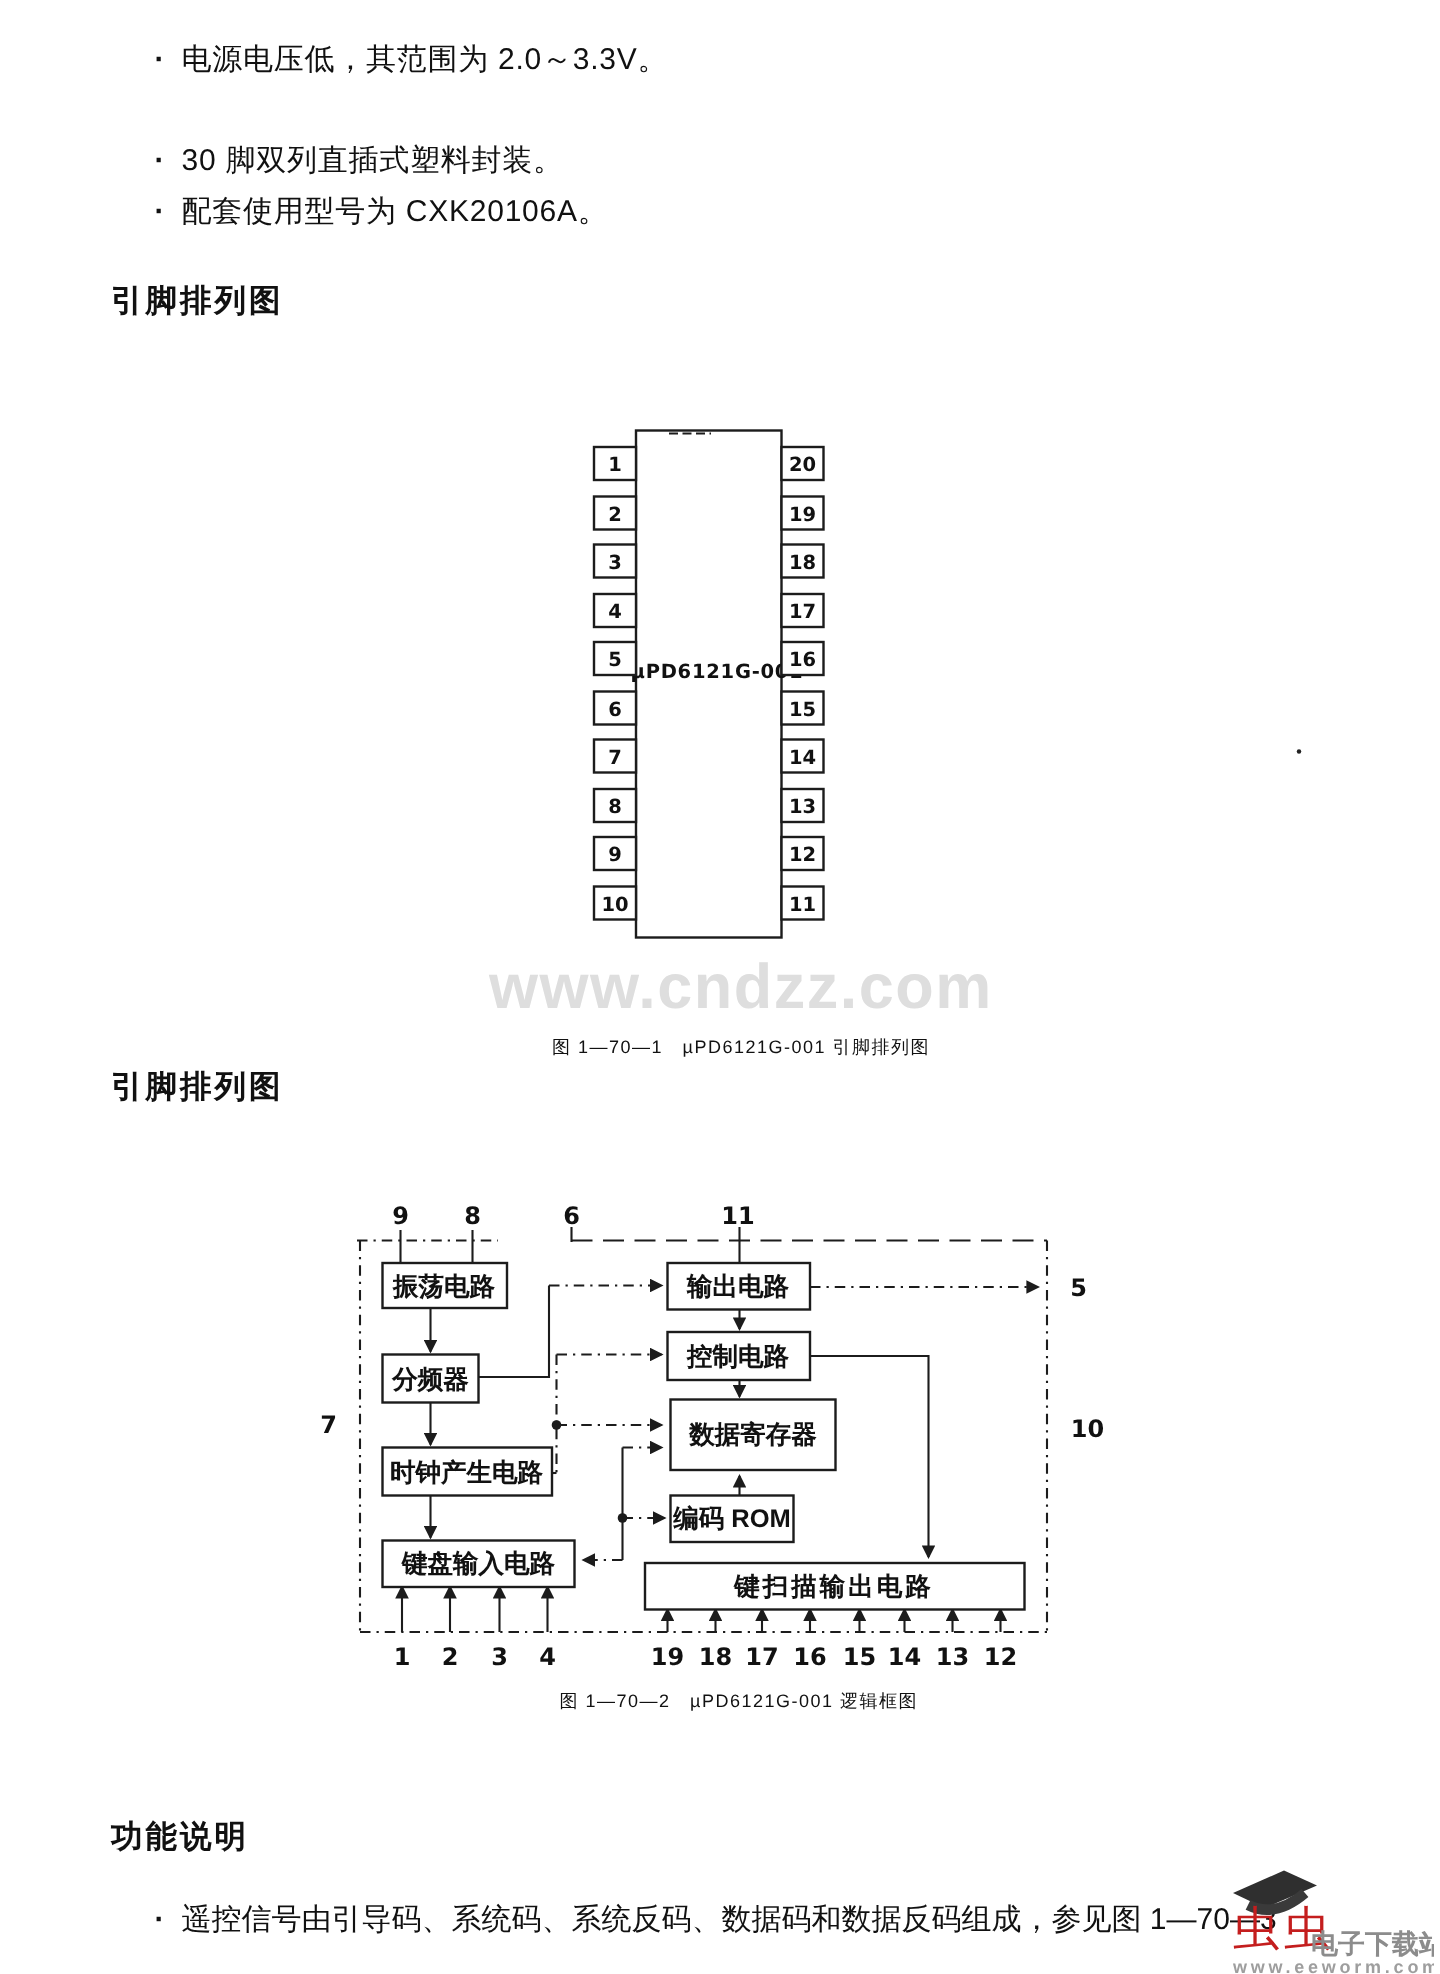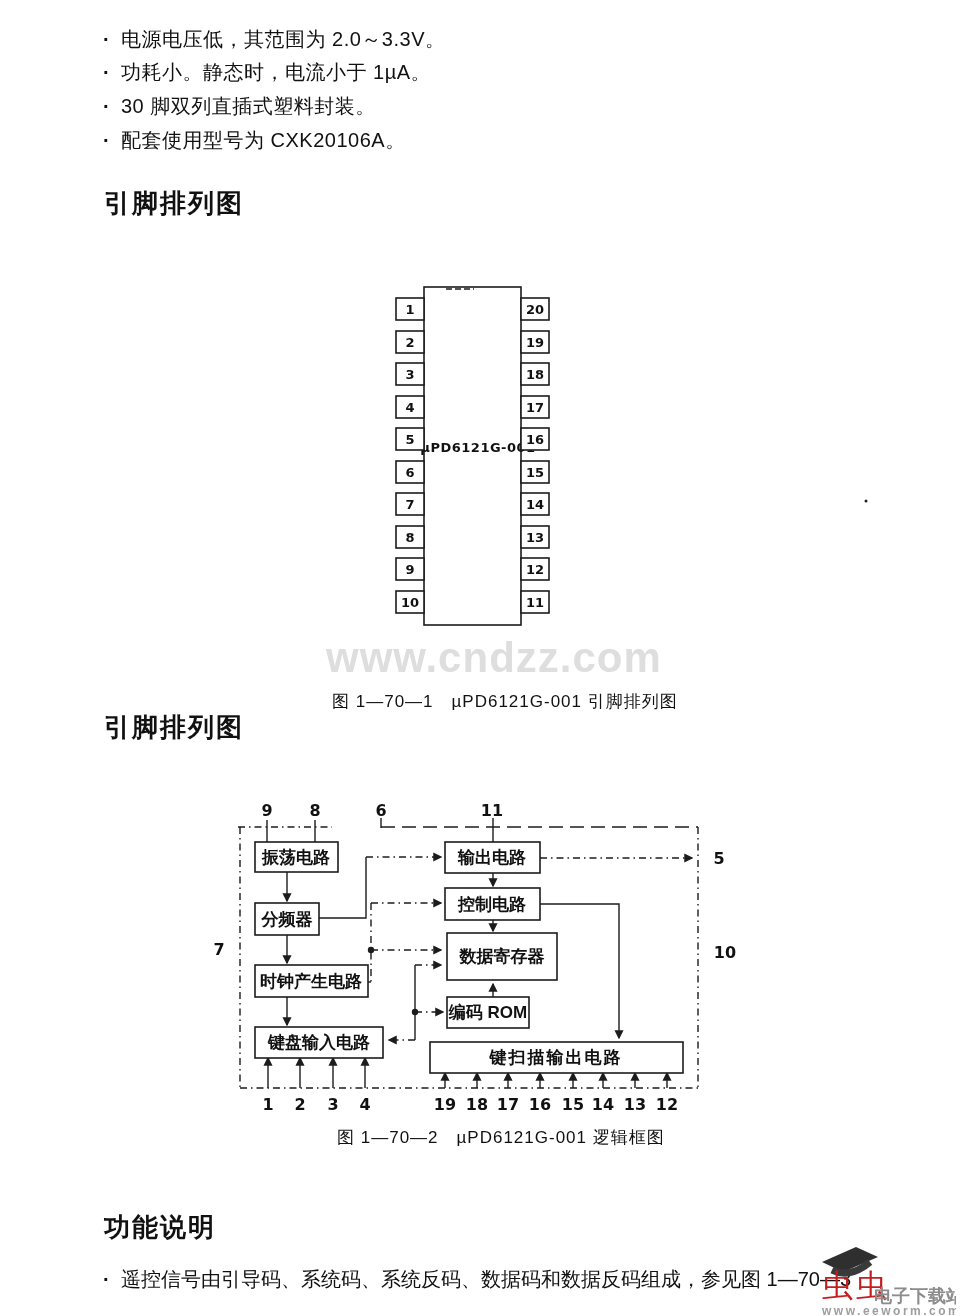--- a/index.html
+++ b/index.html
@@ -2,22 +2,22 @@
 <html><head>
 <meta charset="utf-8">
 <style>
   html,body{margin:0;padding:0;background:#ffffff;}
   #page{
     position:relative;width:956px;height:1316px;background:#ffffff;overflow:hidden;
     font-family:"Liberation Sans","DejaVu Sans",sans-serif;color:#111;
   }
   .feature-row{position:absolute;left:103px;white-space:nowrap;font-size:20px;letter-spacing:0.5px;}
   .feature-row .bullet{display:inline-block;width:18px;font-weight:700;}
-  .section-title{position:absolute;left:104px;font-size:26px;font-weight:700;letter-spacing:2px;}
-  .caption{position:absolute;font-size:17px;letter-spacing:1px;white-space:nowrap;}
+  .section-title{position:absolute;left:74px;font-size:21px;font-weight:700;letter-spacing:2px;}
+  .caption{position:absolute;font-size:12px;letter-spacing:1px;white-space:nowrap;margin-left:36px;}
   #watermark{
     position:absolute;left:326px;top:634px;font-size:42px;font-weight:600;
     color:#dedede;letter-spacing:1px;white-space:nowrap;z-index:1;text-align:right;
   }
   #function-item{position:absolute;left:103px;top:1266px;font-size:20px;white-space:nowrap;z-index:1;}
   #function-item .bullet{display:inline-block;width:18px;font-weight:700;}
   svg#diagrams{position:absolute;left:0;top:0;z-index:2;}
   .ln{stroke:#1c1c1c;stroke-width:1.4;fill:none;}
   .dd{stroke-dasharray:7 4 1.5 4;}
   .ld{stroke-dasharray:14 7;}
@@ -30,21 +30,20 @@
   #logo .brand{position:absolute;left:10px;top:22px;font-size:31px;font-weight:400;letter-spacing:3px;white-space:nowrap;}
   #logo .sitelabel{position:absolute;left:62px;top:41px;font-size:18px;font-weight:700;white-space:nowrap;}
   #logo .url{position:absolute;left:10px;top:61px;font-size:12px;font-weight:700;letter-spacing:2.5px;white-space:nowrap;color:#9e9e9e;}
 </style>
 </head>
 <body>
 
 <div id="page">
 
   <div class="feature-row" style="top:26px"><span class="bullet">·</span><span>电源电压低，其范围为 2.0～3.3V。</span></div>
-  <div class="feature-row" style="top:59px"><span class="bullet">·</span><span>功耗小。静态时，电流小于 1µA。</span></div>
   <div class="feature-row" style="top:93px"><span class="bullet">·</span><span>30 脚双列直插式塑料封装。</span></div>
   <div class="feature-row" style="top:127px"><span class="bullet">·</span><span>配套使用型号为 CXK20106A。</span></div>
 
   <div class="section-title" style="top:186px">引脚排列图</div>
   <div class="section-title" style="top:710px">引脚排列图</div>
   <div class="section-title" style="top:1210px">功能说明</div>
 
   <div id="watermark">www.cndzz.com</div>
 
   <div class="caption" style="left:332px;top:690px">图 1—70—1　µPD6121G-001 引脚排列图</div>

